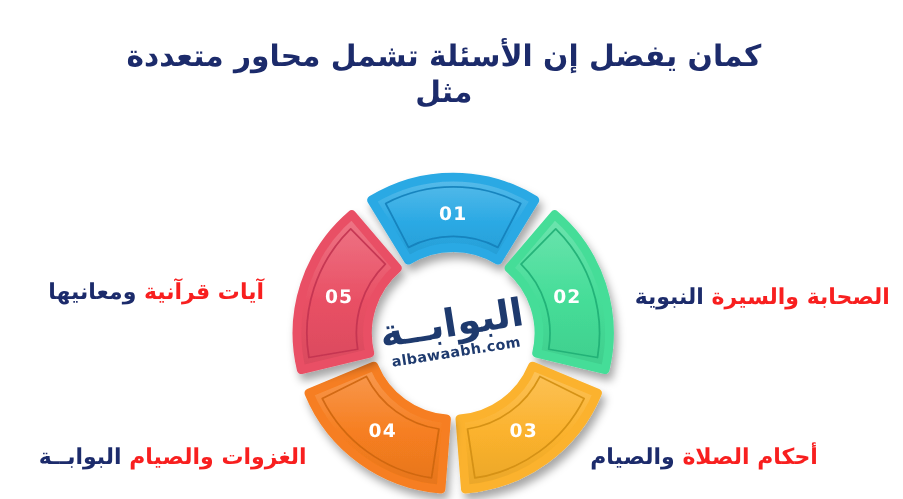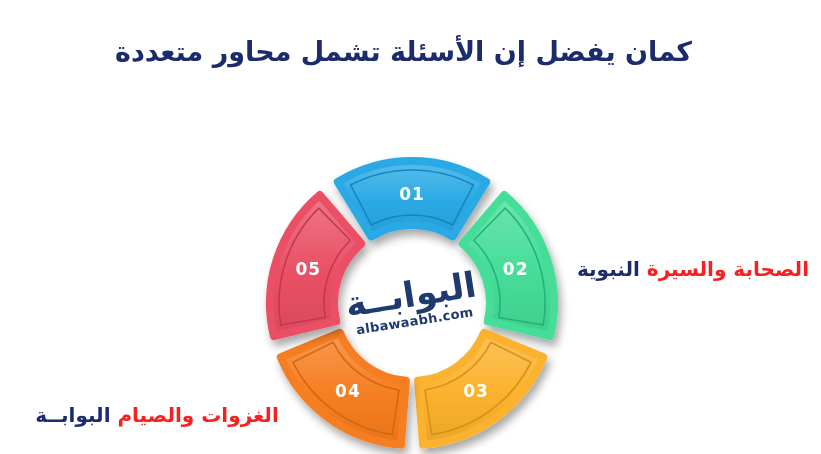--- a/index.html
+++ b/index.html
@@ -37,20 +37,21 @@
   .label-bottom-left{left:22px;top:377px;width:270px;}
   .label-left{left:18px;top:227px;width:248px;}
 </style>
 </head>
 <body>
 
 <div class="canvas">
 
   <div class="title" dir="rtl">
     <div>كمان يفضل إن الأسئلة تشمل محاور متعددة</div>
+    <div>مثل</div>
   </div>
 
   <svg id="donut-svg" viewBox="0 0 821 454">
       <defs>
         <filter id="segShadow" x="-35%" y="-35%" width="170%" height="170%">
       <feDropShadow dx="3" dy="6" stdDeviation="4" flood-color="#000000" flood-opacity="0.35"></feDropShadow>
     </filter>
         <linearGradient id="g0" x1="0" y1="0" x2="0" y2="1">
         <stop offset="0%" stop-color="rgb(89,188,234)"></stop>
         <stop offset="55%" stop-color="#2aa9e4"></stop>
@@ -108,20 +109,28 @@
     <div class="logo-name">البوابــة</div>
     <div class="logo-domain">albawaabh.com</div>
   </div>
 
 
   <div class="seg-label label-right">
     <span class="red">الصحابة والسيرة</span>
     <span class="navy">النبوية</span>
   </div>
 
+  <div class="seg-label label-bottom-right">
+    <span class="red">أحكام الصلاة</span>
+    <span class="navy">والصيام</span>
+  </div>
 
   <div class="seg-label label-bottom-left">
     <span class="red">الغزوات والصيام</span>
     <span class="navy">البوابــة</span>
   </div>
 
+  <div class="seg-label label-left">
+    <span class="red">آيات قرآنية</span>
+    <span class="navy">ومعانيها</span>
+  </div>
 
 </div>
 
 </body></html>

